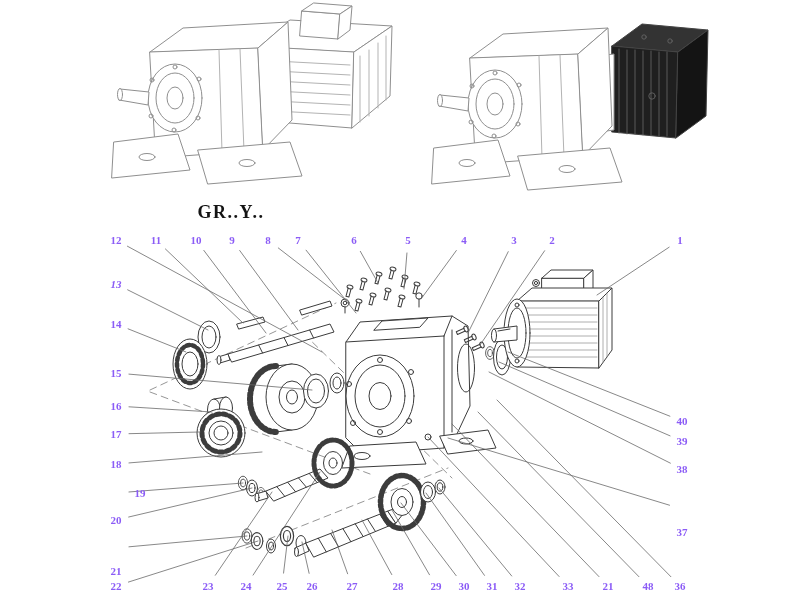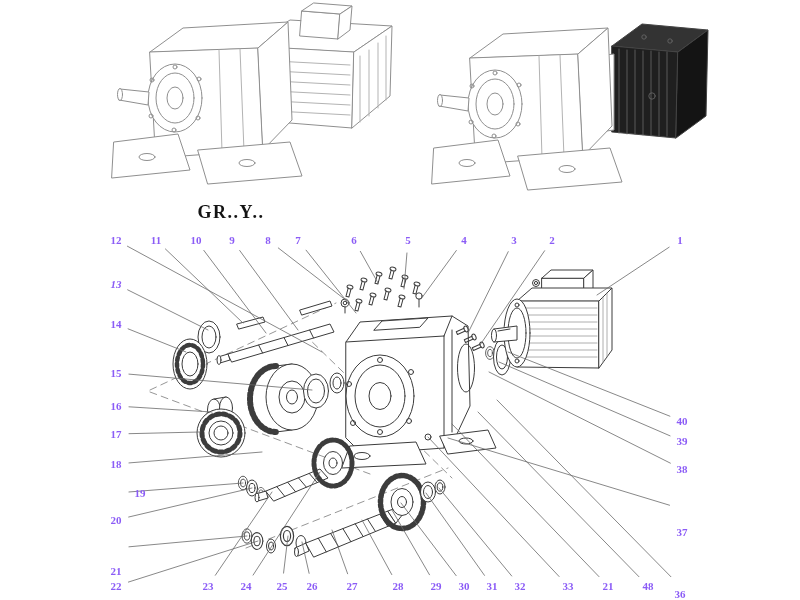--- a/index.html
+++ b/index.html
@@ -403,20 +403,20 @@
       <div class="callout" style="left: 312px; top: 586px;">26</div>
       <div class="callout" style="left: 352px; top: 586px;">27</div>
       <div class="callout" style="left: 398px; top: 586px;">28</div>
       <div class="callout" style="left: 436px; top: 586px;">29</div>
       <div class="callout" style="left: 464px; top: 586px;">30</div>
       <div class="callout" style="left: 492px; top: 586px;">31</div>
       <div class="callout" style="left: 520px; top: 586px;">32</div>
       <div class="callout" style="left: 568px; top: 586px;">33</div>
       <div class="callout" style="left: 608px; top: 586px;">21</div>
       <div class="callout" style="left: 648px; top: 586px;">48</div>
-      <div class="callout" style="left: 680px; top: 586px; margin-top: 8px;">36</div>
+      <div class="callout" style="left: 680px; top: 586px;">36</div>
       <div class="callout" style="left: 682px; top: 532px;">37</div>
       <div class="callout" style="left: 682px; top: 469px;">38</div>
       <div class="callout" style="left: 682px; top: 441px;">39</div>
       <div class="callout" style="left: 682px; top: 421px;">40</div>
     </div>
 
 </div>
 
 </body></html>

